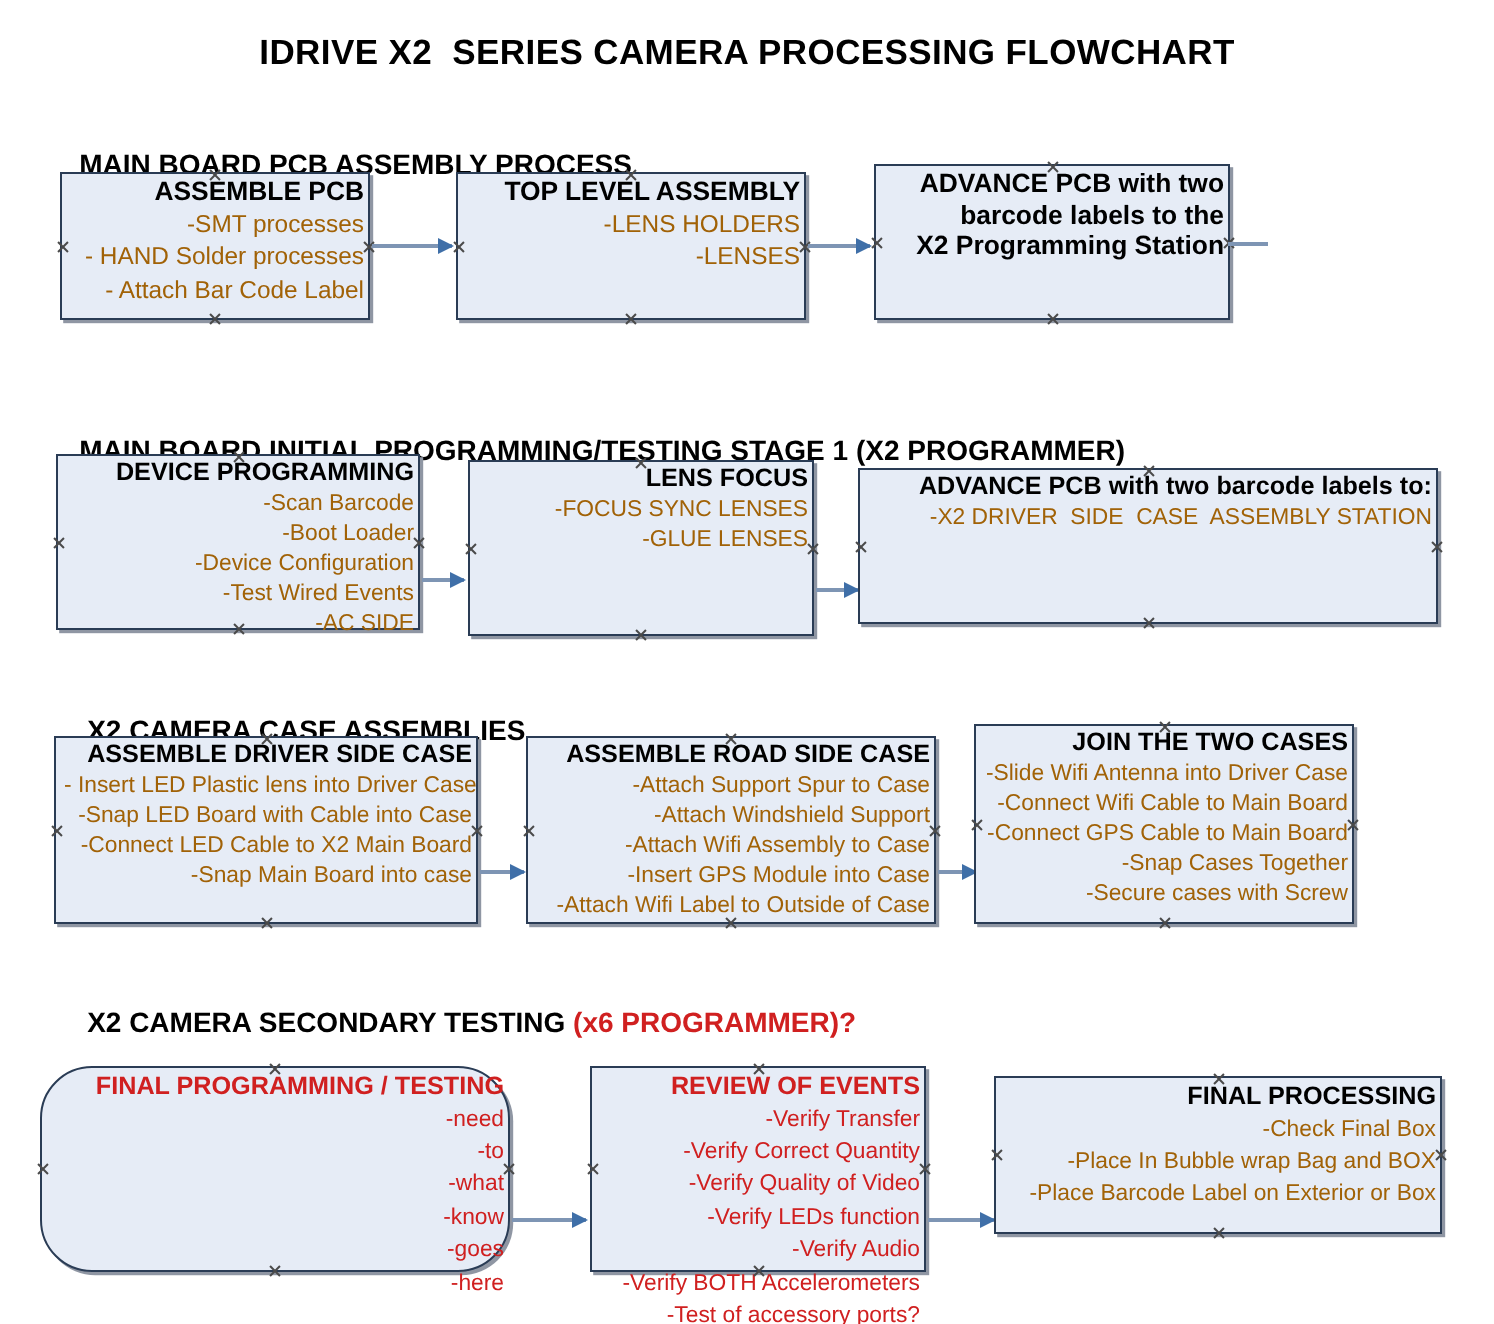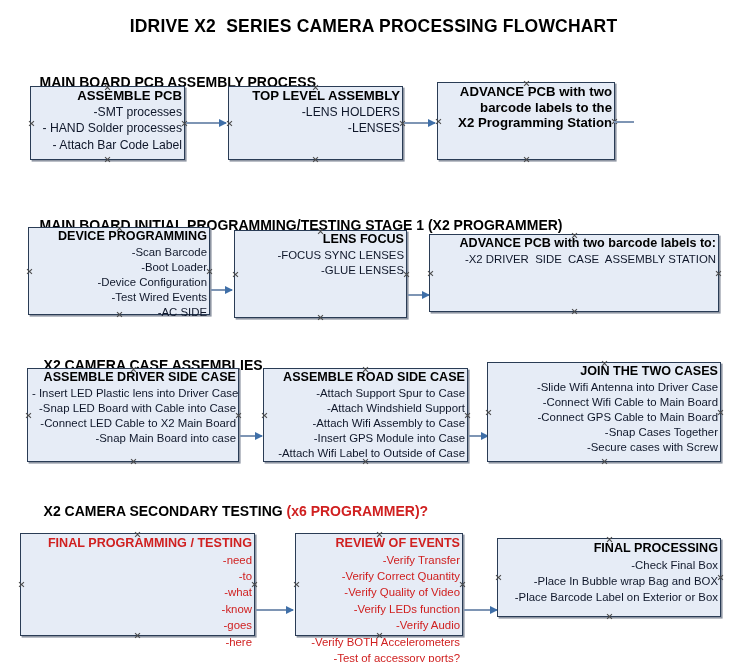--- a/index.html
+++ b/index.html
@@ -64,21 +64,21 @@
   .node-title {
     font-size: 12.6px;
     font-weight: bold;
     color: #000000;
     line-height: 15.5px;
     white-space: pre;
   }
   .node-title.red { color: #d02020; }
   .node-line {
     font-size: 11.4px;
-    color: #0f172a;
+    color: #a16207;
     line-height: 15.2px;
     white-space: pre;
   }
   .node-line.red { color: #d02020; }
   .node.tight .node-title { line-height: 16.5px; }
   .node.tight .node-line { line-height: 16.4px; }
 
   
   .node.big .node-title { font-size: 13.2px; }
   .node.big .node-line  { font-size: 12.2px; line-height: 16.6px; }
@@ -277,40 +277,40 @@
     <span class="handle" style="left:50%; top:100%;"></span>
     <span class="handle" style="left:0; top:50%;"></span>
     <span class="handle" style="left:100%; top:50%;"></span>
   </div>
 
   <div class="arrow" style="left:469px; top:435px; width:19px;">
     <span class="shaft"></span>
     <span class="head"></span>
   </div>
 
-  <div class="node" style="left:487px; top:362px; width:234px; height:100px;">
+  <div class="node" style="left:487px; top:362px; width:190px; height:100px;">
     <div class="node-body">
       <div class="node-title">JOIN THE TWO CASES</div>
       <div class="node-line">-Slide Wifi Antenna into Driver Case</div>
       <div class="node-line">-Connect Wifi Cable to Main Board</div>
       <div class="node-line">-Connect GPS Cable to Main Board</div>
       <div class="node-line">-Snap Cases Together</div>
       <div class="node-line">-Secure cases with Screw</div>
     </div>
     <span class="handle" style="left:50%; top:0;"></span>
     <span class="handle" style="left:50%; top:100%;"></span>
     <span class="handle" style="left:0; top:50%;"></span>
     <span class="handle" style="left:100%; top:50%;"></span>
   </div>
 
   <div class="section-title" style="left:28px; top:487px;">
     <span>X2 CAMERA SECONDARY TESTING </span><span class="accent">(x6 PROGRAMMER)?</span>
   </div>
 
-  <div class="node tight" style="left:20px; top:533px; width:235px; height:103px;">
+  <div class="node tight" style="left:20px; top:533px; width:235px; height:103px;border-radius:26px;">
     <div class="node-body">
       <div class="node-title red">FINAL PROGRAMMING / TESTING</div>
       <div class="node-line red">-need</div>
       <div class="node-line red">-to</div>
       <div class="node-line red">-what</div>
       <div class="node-line red">-know</div>
       <div class="node-line red">-goes</div>
       <div class="node-line red">-here</div>
     </div>
     <span class="handle" style="left:50%; top:0;"></span>

